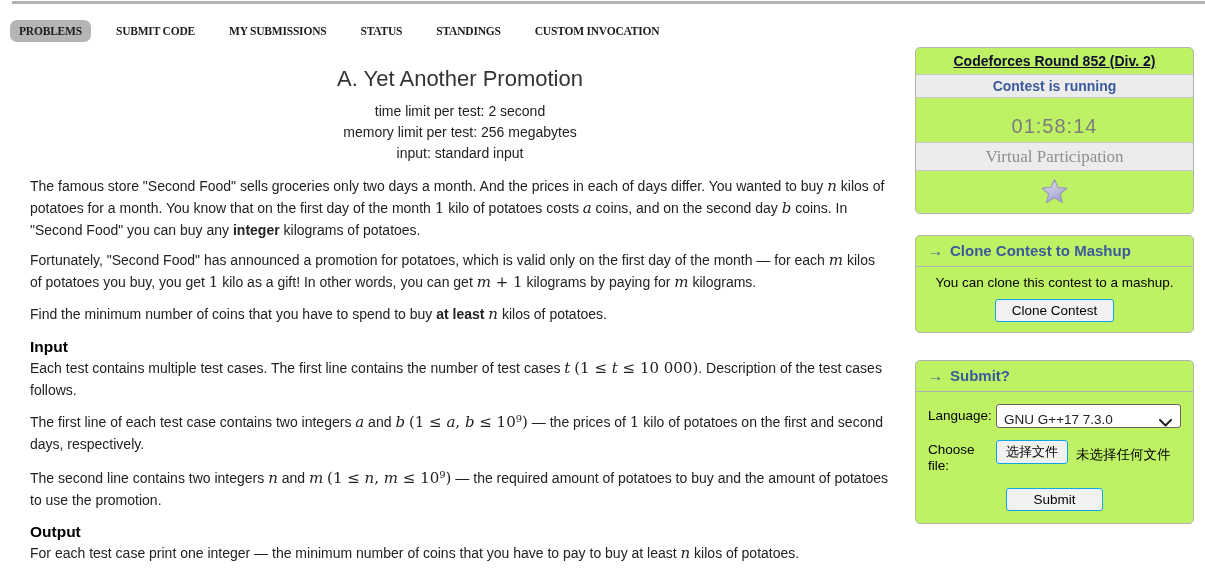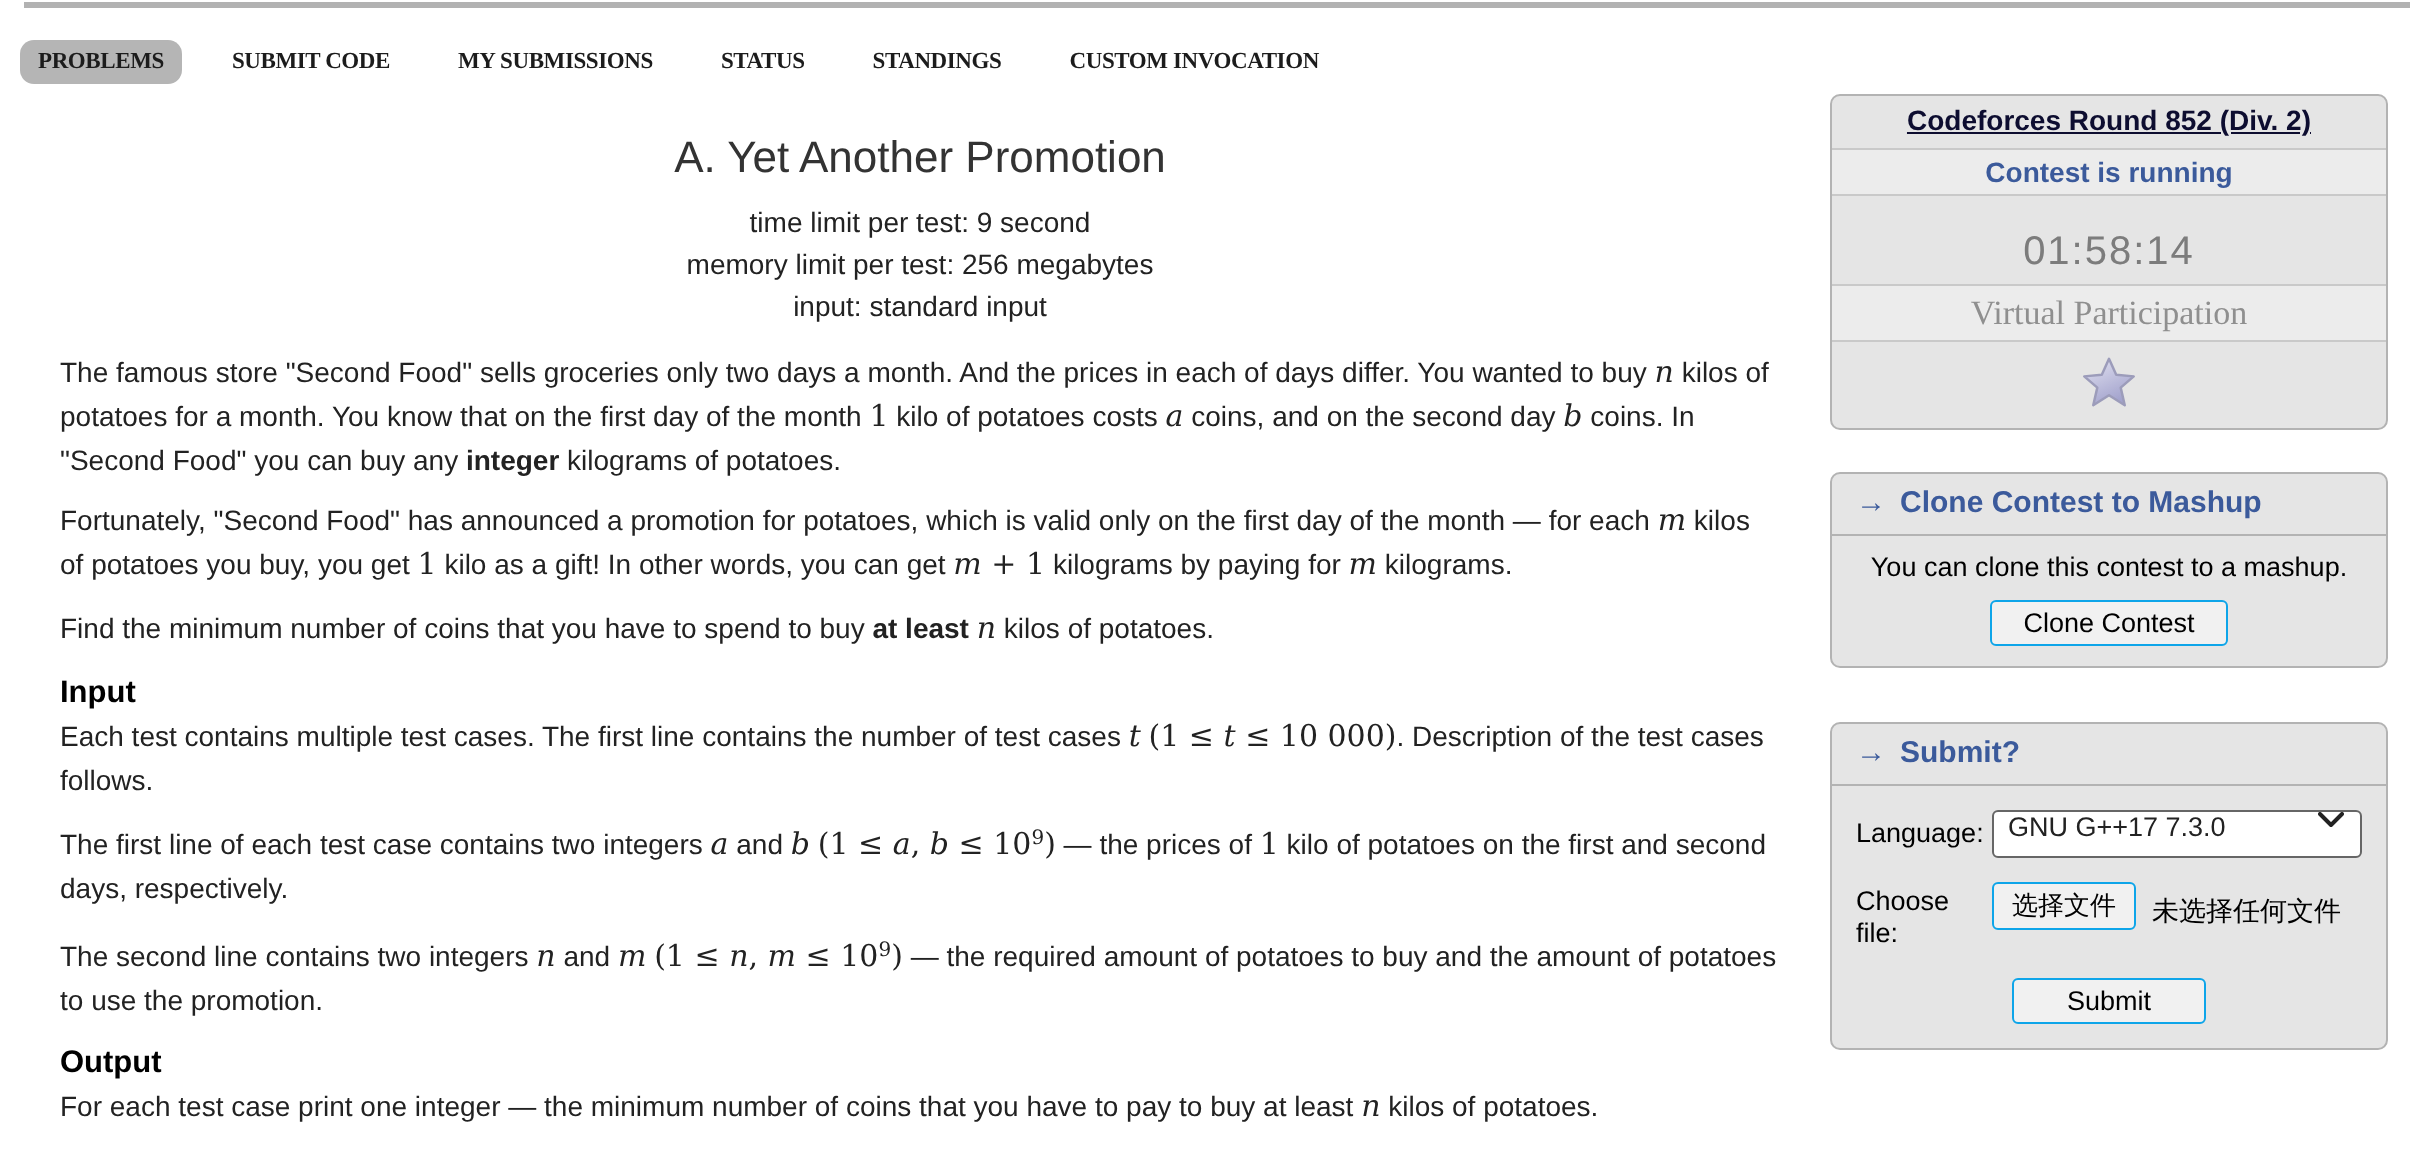--- a/index.html
+++ b/index.html
@@ -27,21 +27,21 @@
   .sec  { font-size:15.5px; line-height:20px; font-weight:bold; color:#000; margin:0; }
   .mt8{margin-top:8px;} .mt10{margin-top:10px;} .mt11{margin-top:11px;} .mt12{margin-top:12px;}
 
   .sg-b { font-weight:bold; }
   .sg-m  { font-family:"DejaVu Serif", serif; font-style:italic; font-size:15px; white-space:nowrap; }
   .sg-mn { font-family:"DejaVu Serif", serif; font-size:15px; white-space:nowrap; }
   .sg-sup{ font-family:"DejaVu Serif", serif; font-size:10px; vertical-align:5px; line-height:0; }
 
   
   .sidebar { position:absolute; left:915px; top:47px; width:279px; }
-  .box { border:1px solid #b3b3b3; border-radius:5px; background:#e5e5e5; overflow:hidden; }
+  .box { border:1px solid #b3b3b3; border-radius:5px; background:#bef264; overflow:hidden; }
   .box + .box { margin-top:21px; }
   .box.submit-box { margin-top:27px; }
 
   .crow { text-align:center; border-bottom:1px solid #c9c9c9; }
   .crow:last-child { border-bottom:none; }
   .title-row { padding:4px 6px; }
   .contest-link { font-size:14px; font-weight:bold; text-decoration:underline; color:#0d0d30; cursor:pointer; }
   .status-row { background:#ececec; padding:3px 6px; font-size:14px; font-weight:bold; color:#3b5a9b; }
   .timer-row  { padding:4px 6px; font-size:20px; line-height:24px; color:#7c7c7c; letter-spacing:1px;margin-top:12px; }
   .mode-row   { background:#ececec; padding:4px 6px; font-size:17px; line-height:19px; color:#8f8f8f;font-family:Liberation Serif, serif; }
@@ -59,21 +59,21 @@
     background:#f1f1f1; border:1px solid #0ea5e9; border-radius:3px;
     padding:3px 14px; cursor:pointer;
   }
   .clone-btn { margin-top:8px; padding:3px 16px; }
 
   .submit-body { padding:12px 12px 12px; }
   .form-row { display:flex; align-items:flex-start; margin-bottom:10px; }
   .form-label { width:68px; flex:none; font-size:13.5px; line-height:16px; padding-top:4px; color:#000; }
   .select {
     flex:1; height:24px; background:#fff; border:1px solid #666; border-radius:3px;
-    display:flex; align-items:flex-start; justify-content:space-between;
+    display:flex; align-items:flex-end; justify-content:space-between;
     padding:0 8px 0 7px; font-size:13.5px; cursor:pointer;
   }
   .file-ctl { display:flex; align-items:flex-end; padding-top:2px; }
   .file-btn { padding:2px 9px; font-size:13px; }
   .file-status { font-size:13.5px; margin-left:8px; color:#000; white-space:nowrap; }
   .submit-row { text-align:center; margin-top:14px; }
   .submit-btn { padding:3px 26px; }
 </style>
 </head>
 <body>
@@ -85,21 +85,21 @@
   <div class="tab">SUBMIT CODE</div>
   <div class="tab">MY SUBMISSIONS</div>
   <div class="tab">STATUS</div>
   <div class="tab">STANDINGS</div>
   <div class="tab">CUSTOM INVOCATION</div>
 </nav>
 
 <main class="content">
   <h1 class="title">A. Yet Another Promotion</h1>
   <div class="limits">
-    <div>time limit per test: 9 second</div>
+    <div>time limit per test: 2 second</div>
     <div>memory limit per test: 256 megabytes</div>
     <div>input: standard input</div>
   </div>
 
   <p class="para mt11"><span class="sg-t">The famous store "Second Food" sells groceries only two days a month. And the prices in each of days differ. You wanted to buy </span><span class="sg-m">n</span><span class="sg-t"> kilos of potatoes for a month. You know that on the first day of the month </span><span class="sg-mn">1</span><span class="sg-t"> kilo of potatoes costs </span><span class="sg-m">a</span><span class="sg-t"> coins, and on the second day </span><span class="sg-m">b</span><span class="sg-t"> coins. In "Second Food" you can buy any </span><span class="sg-b">integer</span><span class="sg-t"> kilograms of potatoes.</span></p>
   <p class="para mt8"><span class="sg-t">Fortunately, "Second Food" has announced a promotion for potatoes, which is valid only on the first day of the month — for each </span><span class="sg-m">m</span><span class="sg-t"> kilos of potatoes you buy, you get </span><span class="sg-mn">1</span><span class="sg-t"> kilo as a gift! In other words, you can get </span><span class="sg-m">m</span><span class="sg-mn"> + 1</span><span class="sg-t"> kilograms by paying for </span><span class="sg-m">m</span><span class="sg-t"> kilograms.</span></p>
   <p class="para mt10"><span class="sg-t">Find the minimum number of coins that you have to spend to buy </span><span class="sg-b">at least</span><span class="sg-t"> </span><span class="sg-m">n</span><span class="sg-t"> kilos of potatoes.</span></p>
 
   <h2 class="sec mt12">Input</h2>
   <p class="para"><span class="sg-t">Each test contains multiple test cases. The first line contains the number of test cases </span><span class="sg-m">t</span><span class="sg-t"> </span><span class="sg-mn">(1 ≤ </span><span class="sg-m">t</span><span class="sg-mn"> ≤ 10 000)</span><span class="sg-t">. Description of the test cases follows.</span></p>

